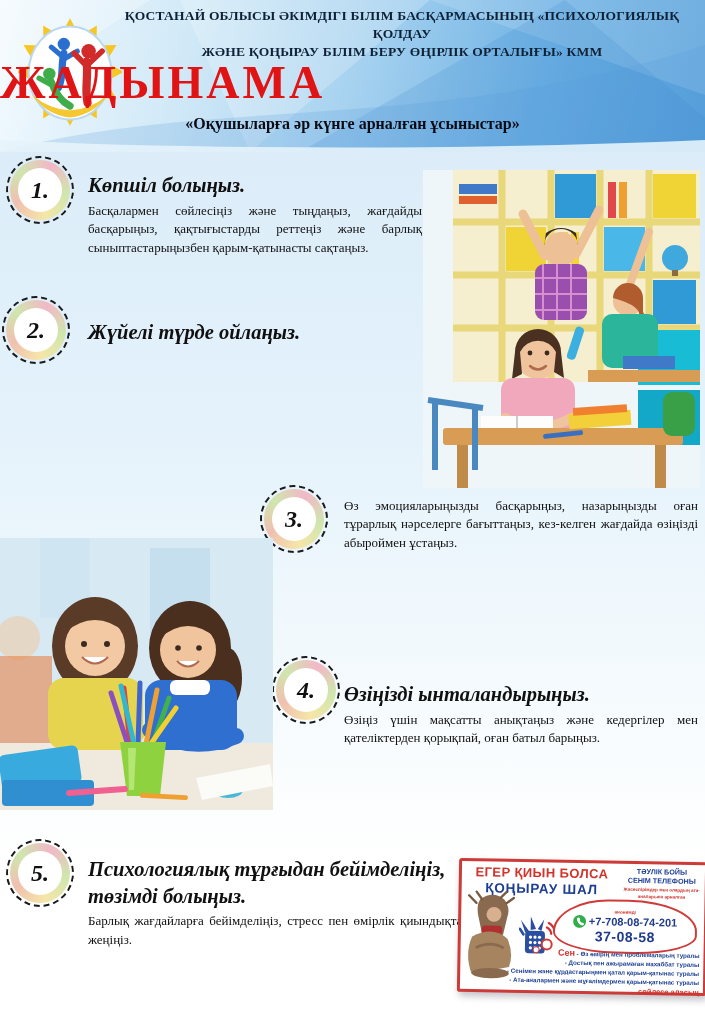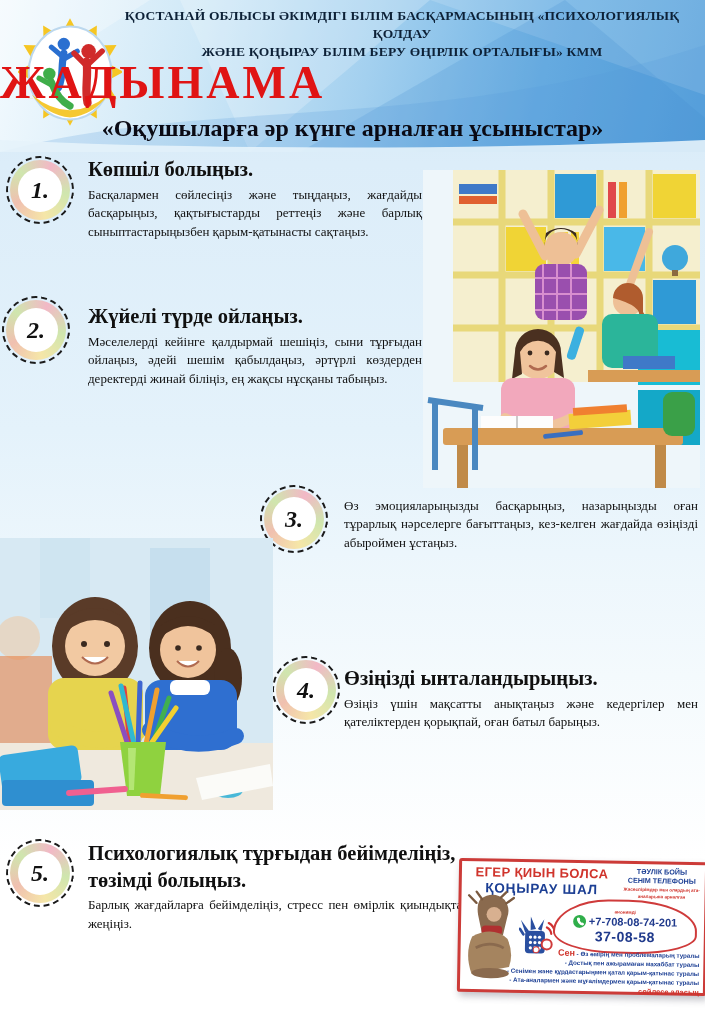--- a/index.html
+++ b/index.html
@@ -10,34 +10,34 @@
   }
   
   .header-band{position:absolute;left:0;top:0;width:705px;height:152px;
     background:linear-gradient(103deg,#f3fafe 0%,#cfe8f7 28%,#a3d0ef 52%,#6fb2e4 76%,#549fda 100%);}
   .header-band svg{position:absolute;left:0;top:0;}
   .org-title{position:absolute;left:105px;right:6px;top:7px;text-align:center;
     font-weight:bold;font-size:13.5px;line-height:1.35;color:#0d2137;letter-spacing:.2px;}
   .main-title{position:absolute;left:0;right:0;top:56px;text-align:left;
     font-weight:bold;font-size:46px;letter-spacing:3px;color:#e01414;}
   .subtitle{position:absolute;left:0;right:0;top:115px;text-align:center;
-    font-weight:bold;font-size:24px;color:#0a0a14;}
+    font-weight:bold;font-size:16px;color:#0a0a14;}
   
   .logo{position:absolute;left:18px;top:12px;width:104px;height:124px;}
   
   .badge{position:absolute;width:60px;height:60px;}
   .badge .ring-dash{position:absolute;inset:-4px;border:2.5px dashed #1b1b1b;border-radius:50%;transform:rotate(9deg);}
   .badge .ring-color{position:absolute;inset:0;border-radius:50%;
     background:conic-gradient(from 25deg,#f2b8c6,#cfe6ae,#f5e6a8,#f0c0b0,#cfe6ae,#f2b8c6);}
   .badge .inner{position:absolute;inset:8px;background:#ffffff;border-radius:50%;
     display:flex;align-items:center;justify-content:center;
     font-style:italic;font-weight:bold;font-size:24px;color:#111;}
   
   .advice{position:absolute;}
-  .advice .head{font-weight:bold;font-size:20.5px;line-height:1.3;margin:0 0 3px 0;}
+  .advice .head{font-weight:bold;font-style:italic;font-size:20.5px;line-height:1.3;margin:16px 0 3px 0;}
   .advice .body{font-size:13px;line-height:1.42;text-align:justify;margin:0;}
   #item1{left:88px;top:156px;width:334px;}
   #item2{left:88px;top:303px;width:334px;}
   #item3{left:344px;top:497px;width:354px;}
   #item4{left:344px;top:665px;width:354px;}
   #item5{left:88px;top:840px;width:396px;}
   #b1{left:10px;top:160px;}
   #b2{left:6px;top:300px;}
   #b3{left:264px;top:489px;}
   #b4{left:276px;top:660px;}
@@ -135,21 +135,20 @@
     <div class="ring-color"></div>
     <div class="inner">5.</div>
   </div>
 
   <div class="advice" id="item1">
     <p class="head">Көпшіл болыңыз.</p>
     <p class="body">Басқалармен сөйлесіңіз және тыңдаңыз, жағдайды басқарыңыз, қақтығыстарды реттеңіз және барлық сыныптастарыңызбен қарым-қатынасты сақтаңыз.</p>
   </div>
   <div class="advice" id="item2">
     <p class="head">Жүйелі түрде ойлаңыз.</p>
-    <p class="body">Мәселелерді кейінге қалдырмай шешіңіз, сыни тұрғыдан ойлаңыз, әдейі шешім қабылдаңыз, әртүрлі көздерден деректерді жинай біліңіз, ең жақсы нұсқаны табыңыз.</p>
   </div>
   <div class="advice" id="item3">
     <p class="body">Өз эмоцияларыңызды басқарыңыз, назарыңызды оған тұрарлық нәрселерге бағыттаңыз, кез-келген жағдайда өзіңізді абыроймен ұстаңыз.</p>
   </div>
   <div class="advice" id="item4">
     <p class="head">Өзіңізді ынталандырыңыз.</p>
     <p class="body">Өзіңіз үшін мақсатты анықтаңыз және кедергілер мен қателіктерден қорықпай, оған батыл барыңыз.</p>
   </div>
   <div class="advice" id="item5">
     <p class="head">Психологиялық тұрғыдан бейімделіңіз, төзімді болыңыз.</p>

